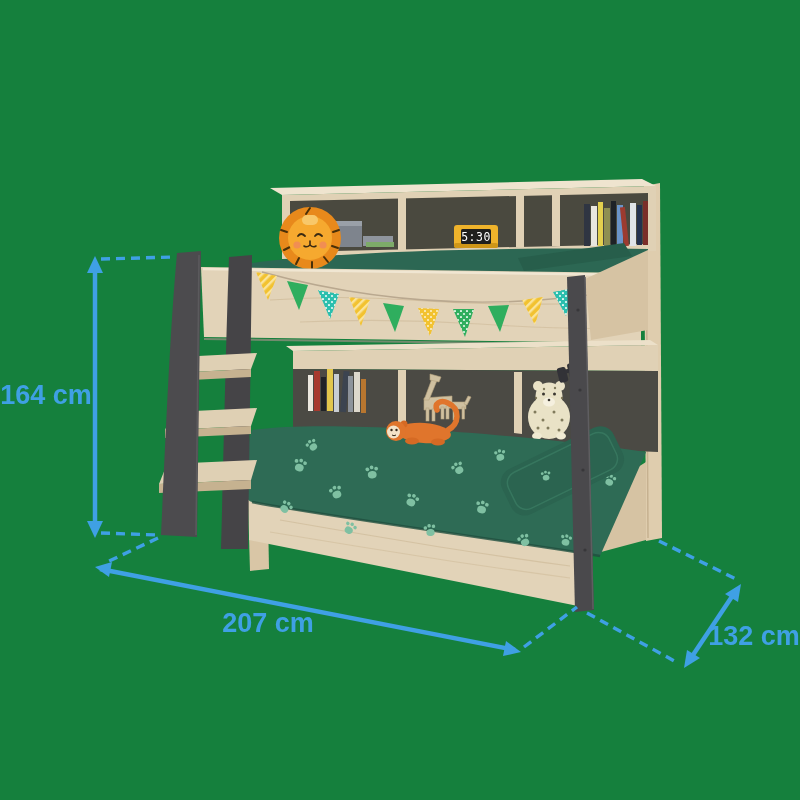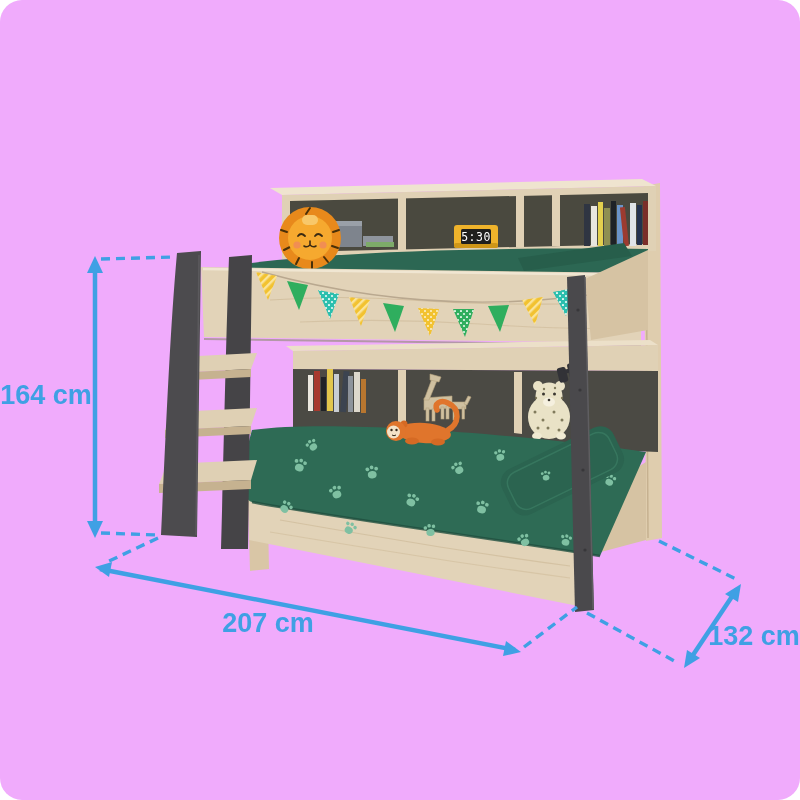--- a/index.html
+++ b/index.html
@@ -1,17 +1,17 @@
 <!DOCTYPE html>
 <html><head>
 <meta charset="utf-8">
 <style>
   html,body{margin:0;padding:0;background:#ffffff;}
-  .stage{position:relative;width:800px;height:800px;background:#f0abfc;overflow:hidden;
-         font-family:"Liberation Sans", sans-serif;border-radius:22px;}
+  .stage{position:relative;width:800px;height:800px;background:#15803d;overflow:hidden;
+         font-family:"Liberation Sans", sans-serif;}
   svg{display:block;}
   .dim-label{font-family:"Liberation Sans", sans-serif;font-weight:bold;font-size:27px;fill:#3fa0e4;}
   .clock-text{font-family:"DejaVu Sans Mono", monospace;font-size:11.5px;fill:#ffffff;letter-spacing:.5px;}
 </style>
 </head>
 <body>
 
 <div class="stage">
 <svg width="800" height="800" viewBox="0 0 800 800">
   <defs>

